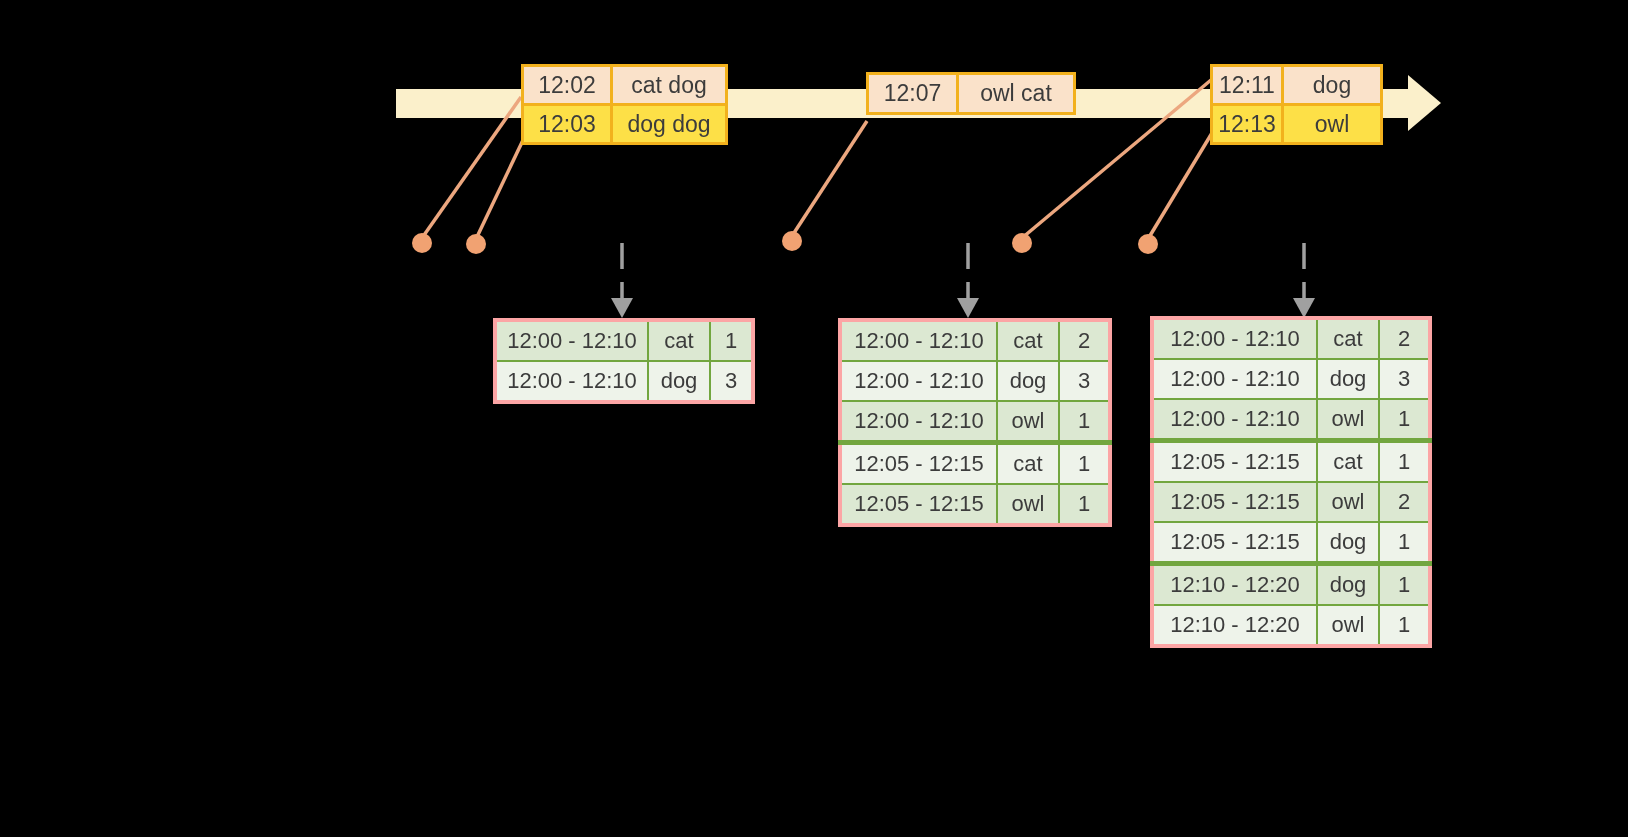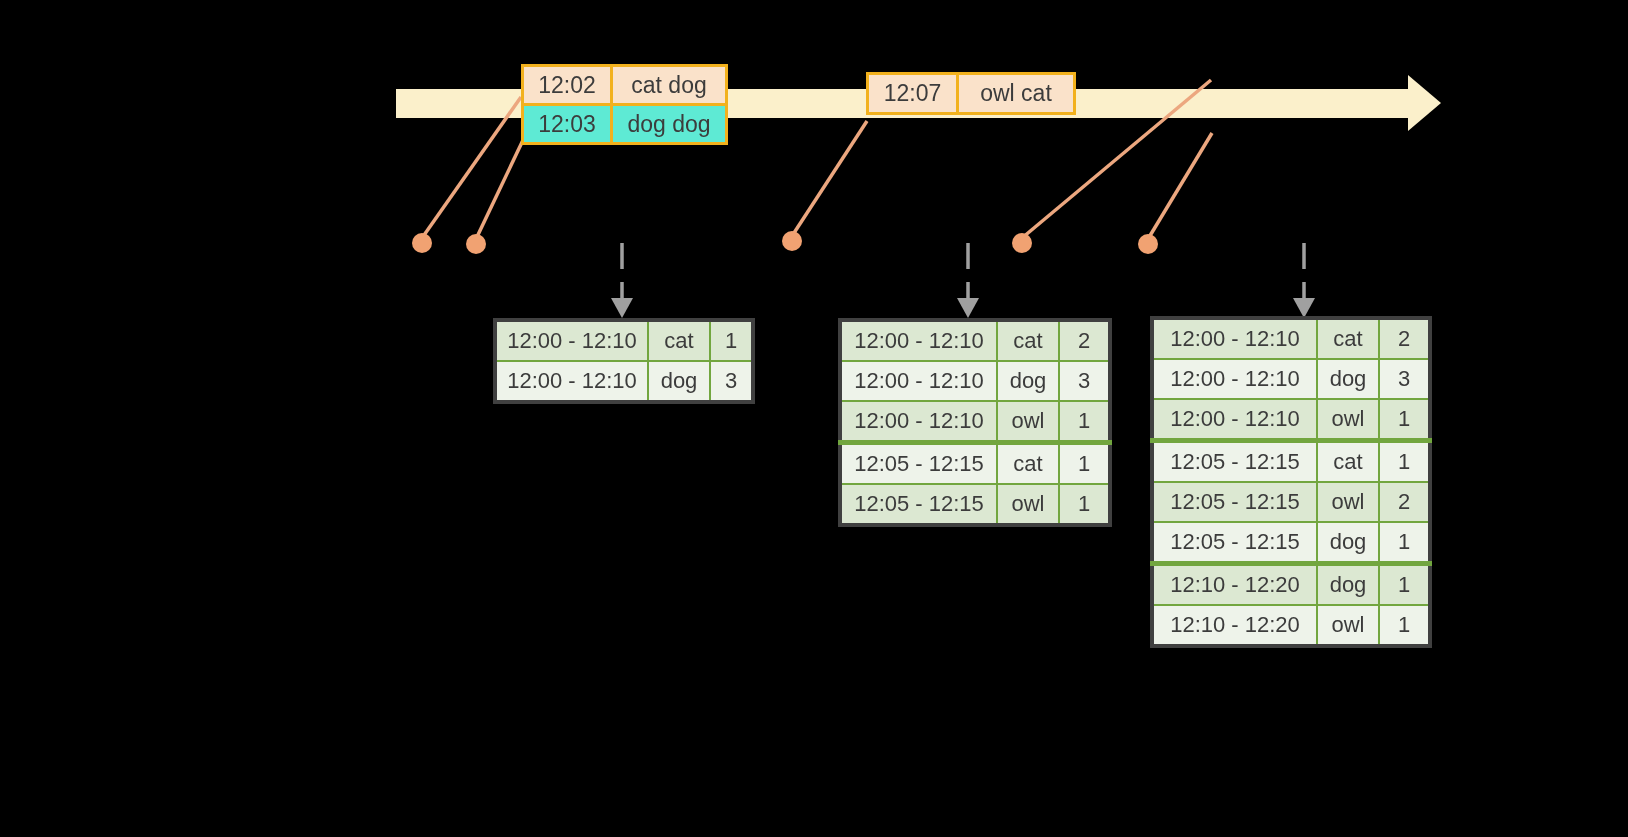--- a/index.html
+++ b/index.html
@@ -10,31 +10,31 @@
     padding-left:6px;
   }
   #overlay{position:absolute;left:0;top:0;z-index:0;}
   table{border-collapse:collapse;position:absolute;z-index:2;table-layout:fixed;}
   td{text-align:center;vertical-align:middle;overflow:hidden;white-space:nowrap;}
 
   
   .etable{border:3px solid #F2B11D;}
   .etable td{border:3px solid #F2B11D;font-size:23px;height:34px;line-height:34px;}
   .erow-a td{background:#FAE2CA;}
-  .erow-b td{background:#5eead4;}
+  .erow-b td{background:#fde047;}
   #etable-0{left:521px;top:64px;width:203px;}
   #etable-0 td:first-child{width:84px;} #etable-0 td:last-child{width:110px;}
   #etable-1{left:866px;top:72px;width:206px;}
   #etable-1 td:first-child{width:85px;} #etable-1 td:last-child{width:112px;}
   #etable-1 td{height:35px;line-height:35px;}
   #etable-2{left:1210px;top:64px;width:169px;}
   #etable-2 td:first-child{width:66px;} #etable-2 td:last-child{width:94px;}
 
   
-  .rtable{border:4px solid #404040;}
+  .rtable{border:4px solid #fca5a5;}
   .rtable td{border:2px solid #72A63F;font-size:22px;height:36px;line-height:36px;}
   .rrow-a td{background:#DCE8D2;}
   .rrow-b td{background:#EEF3EA;}
   tr.grp td{border-top-width:5px;}
   #rtable-0{left:493px;top:318px;width:256px;}
   #rtable-0 td:nth-child(1){width:148px;} #rtable-0 td:nth-child(2){width:58px;} #rtable-0 td:nth-child(3){width:38px;}
   #rtable-1{left:838px;top:318px;width:268px;}
   #rtable-1 td:nth-child(1){width:152px;} #rtable-1 td:nth-child(2){width:58px;} #rtable-1 td:nth-child(3){width:46px;}
   #rtable-2{left:1150px;top:316px;width:276px;}
   #rtable-2 td:nth-child(1){width:160px;} #rtable-2 td:nth-child(2){width:58px;} #rtable-2 td:nth-child(3){width:46px;}
@@ -90,20 +90,32 @@
 
   <table id="etable-1" class="etable">
     <tbody>
         <tr class="erow-a">
       <td>12:07</td>
       <td>owl cat</td>
     </tr>
   </tbody>
     </table>
 
+  <table id="etable-2" class="etable">
+    <tbody>
+        <tr class="erow-a">
+      <td>12:11</td>
+      <td>dog</td>
+    </tr>
+    <tr class="erow-b">
+      <td>12:13</td>
+      <td>owl</td>
+    </tr>
+  </tbody>
+    </table>
 
   <table id="rtable-0" class="rtable">
     <tbody>
         <tr class="rrow-a">
       <td>12:00 - 12:10</td>
       <td>cat</td>
       <td>1</td>
     </tr>
     <tr class="rrow-b">
       <td>12:00 - 12:10</td>

